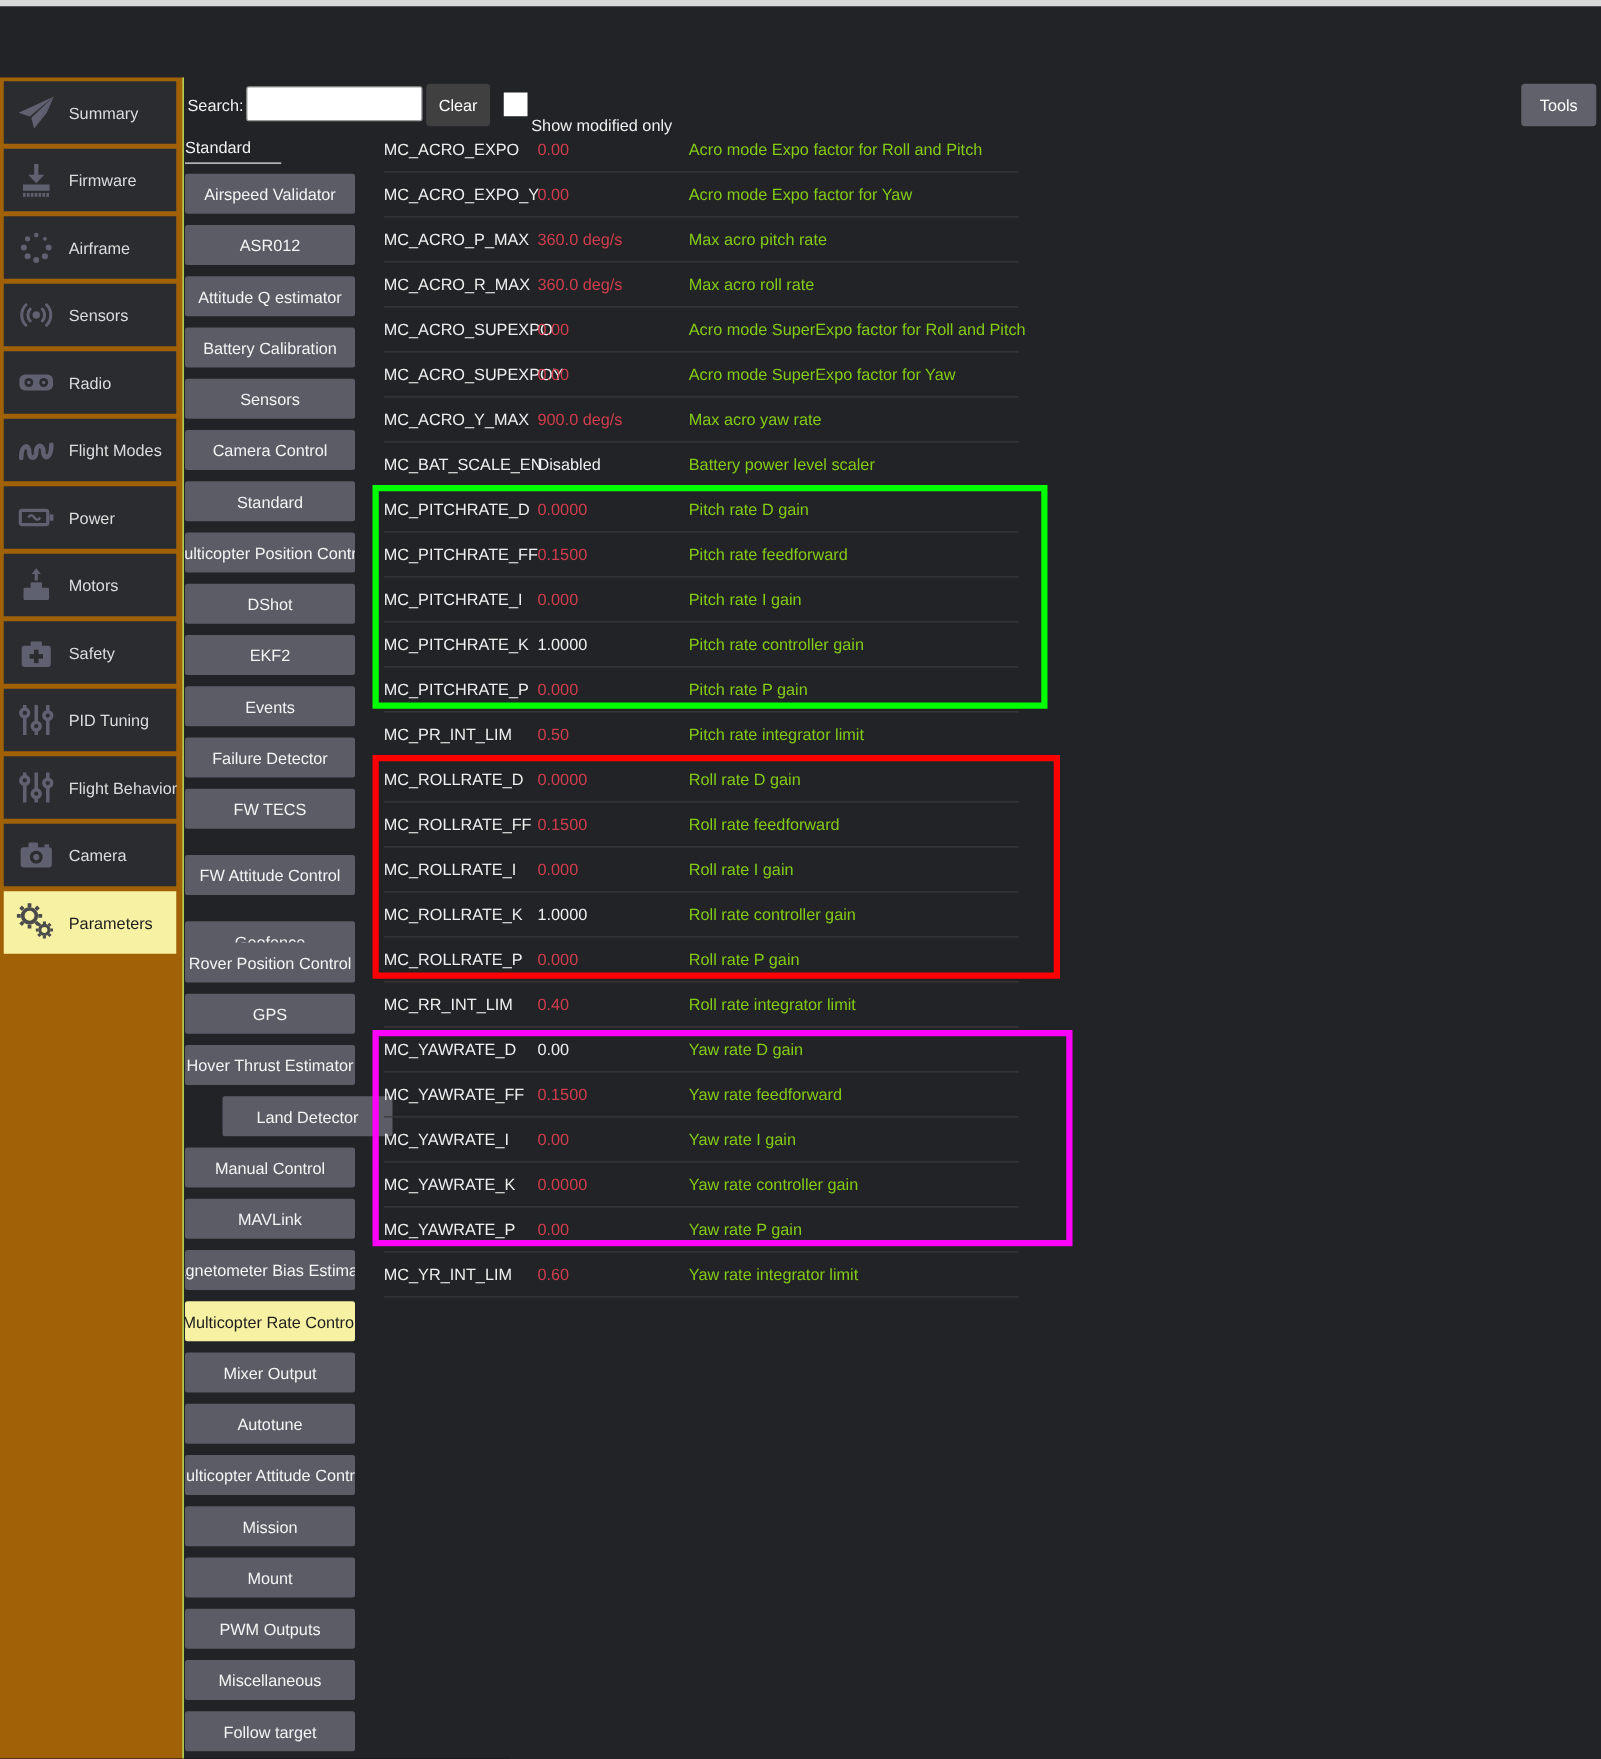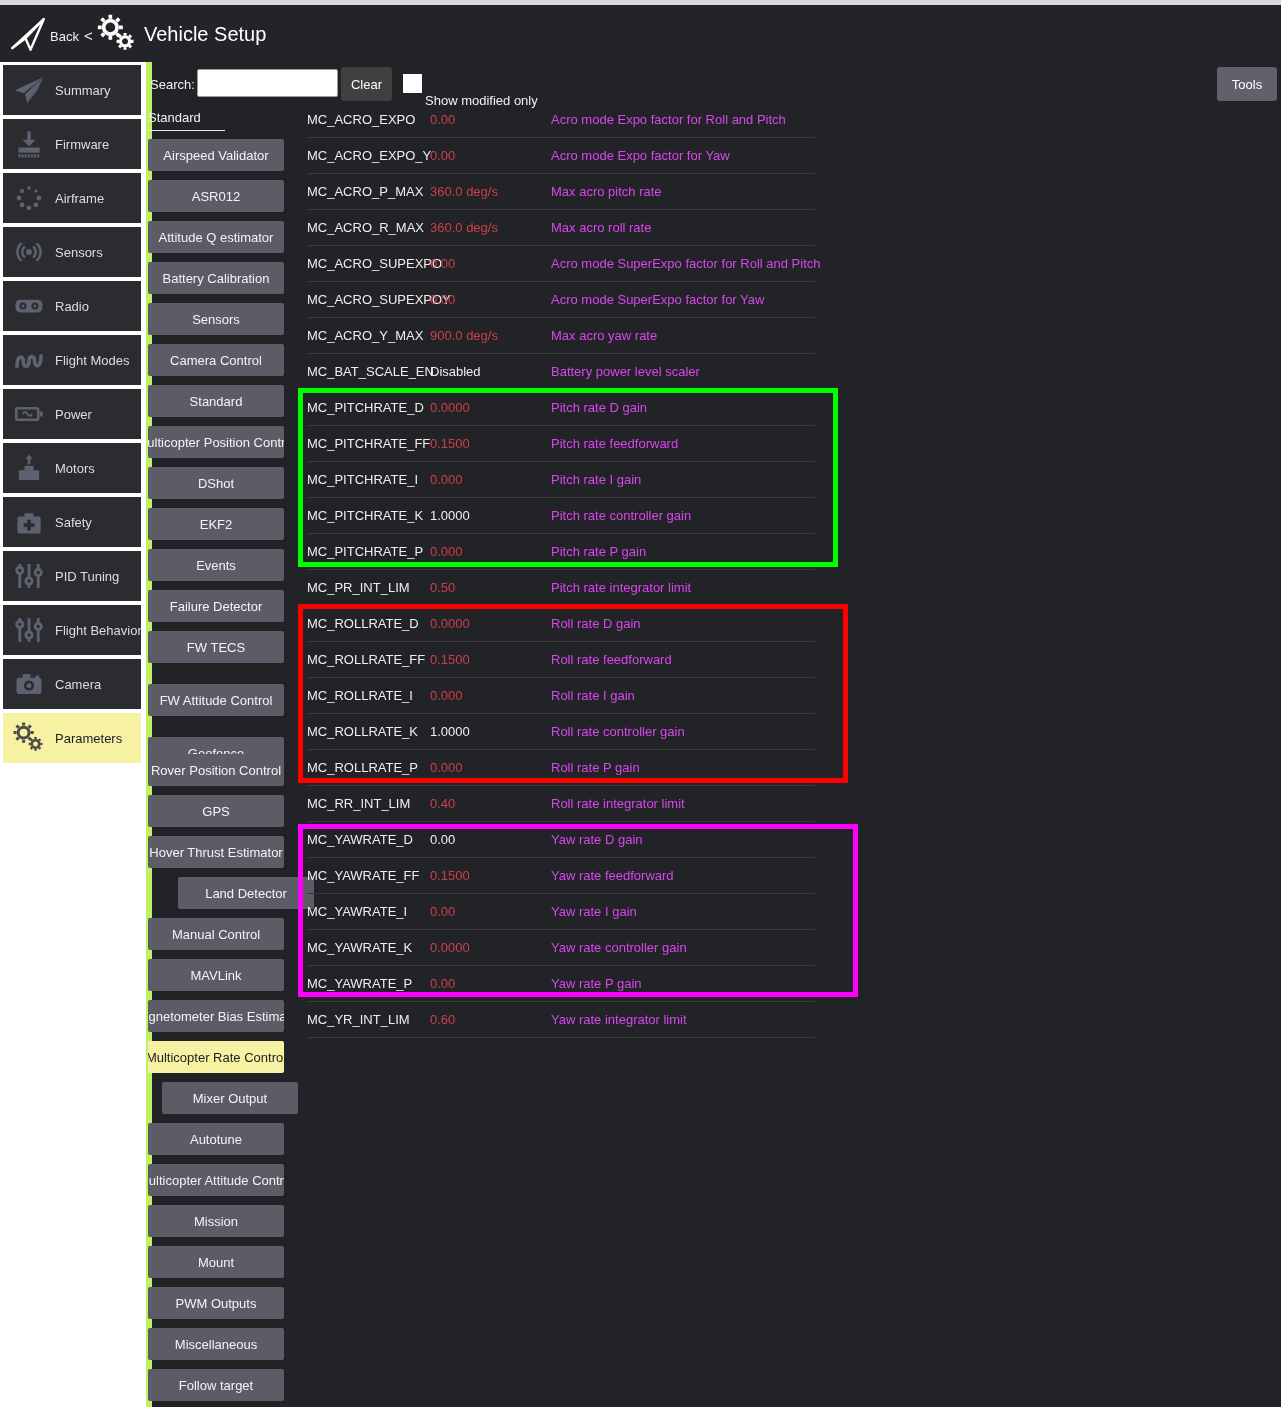--- a/index.html
+++ b/index.html
@@ -11,21 +11,21 @@
   
   #top-strip{position:absolute;left:0;top:0;width:1281px;height:5px;background:#d9d9d9;}
   
   #toolbar{position:absolute;left:0;top:5px;width:1281px;height:57px;background:#232427;}
   #qgc-logo{position:absolute;left:8px;top:8px;width:40px;height:42px;color:#ffffff;}
   #back-label{position:absolute;left:50px;top:24px;font-size:13px;color:#f0f0f0;}
   #back-chevron{position:absolute;left:84px;top:22px;font-size:15px;color:#f0f0f0;}
   #header-gears{position:absolute;left:96px;top:8px;width:42px;height:42px;color:#ffffff;}
   #page-title{position:absolute;left:144px;top:18px;font-size:20px;color:#ffffff;}
   
-  #sidebar{position:absolute;left:0;top:62px;width:146px;height:1345px;background:#ffffff;border-right:6px solid #bef264;}
+  #sidebar{position:absolute;left:0;top:62px;width:146px;height:1345px;background:#a16207;border-right:1px solid #bef264;}
   .side-item{
     position:absolute;left:3px;width:138px;height:50px;background:#2b2c30;
     display:flex;align-items:center;cursor:pointer;
   }
   .side-item .icon{width:40px;height:36px;margin-left:6px;color:#5f6170;flex:0 0 auto;display:flex;align-items:center;justify-content:center;}
   .side-item .icon svg{width:34px;height:34px;}
   .side-item .lbl{font-size:13px;color:#dddddd;margin-left:6px;white-space:nowrap;}
   .side-item.selected{background:#f7f1a3;}
   .side-item.selected .lbl{color:#1d1d1d;}
   .side-item.selected .icon{color:#4b4b4b;}
@@ -53,52 +53,30 @@
     display:flex;align-items:center;justify-content:center;font-size:13px;color:#f4f4f4;
     white-space:nowrap;overflow:hidden;cursor:pointer;
   }
   .cat-btn.selected{background:#f7f1a3;color:#1d1d1d;}
   
   .p-row{position:absolute;left:307px;width:700px;height:36px;cursor:pointer;}
   .p-row .sep{position:absolute;left:0;bottom:0;width:508px;height:1px;background:#3a3a3c;}
   .p-name{position:absolute;left:0;top:10px;font-size:13px;color:#efefef;white-space:nowrap;}
   .p-val{position:absolute;left:123px;top:10px;font-size:13px;color:#efefef;white-space:nowrap;}
   .p-val.mod{color:#cf3e4d;}
-  .p-desc{position:absolute;left:244px;top:10px;font-size:13px;color:#d946ef;white-space:nowrap;}
+  .p-desc{position:absolute;left:244px;top:10px;font-size:13px;color:#84cc16;white-space:nowrap;}
   
   .ann-box{position:absolute;border-style:solid;border-width:5px;pointer-events:none;}
 </style>
 </head>
 <body>
 
 <div id="app">
   <div id="top-strip"></div>
 
-  <div id="toolbar">
-    <div id="qgc-logo">
-      <svg viewBox="0 0 24 24" width="40" height="42" fill="none" stroke="currentColor" stroke-width="1.4" stroke-linejoin="round">
-        <path d="M2.5 20.5 L21.5 3 L13.5 21.5 L10.5 14.5 Z"></path>
-        <path d="M2.5 20.5 L10.5 14.5"></path>
-        <path d="M21.5 3 L10.5 14.5"></path>
-      </svg>
-    </div>
-    <div id="back-label">Back</div>
-    <div id="back-chevron">&lt;</div>
-    <div id="header-gears"><svg viewBox="0 0 24 24" fill="none" stroke="currentColor">
-          <g transform="translate(8.2,8.2) scale(0.62)" stroke-width="3.4">
-            <circle cx="0" cy="0" r="6.2"></circle>
-            <path d="M8 0H11.5M5.66 5.66L8.13 8.13M0 8V11.5M-5.66 5.66L-8.13 8.13M-8 0H-11.5M-5.66-5.66L-8.13-8.13M0-8V-11.5M5.66-5.66L8.13-8.13"></path>
-          </g>
-          <g transform="translate(16.6,16.2) scale(0.42)" stroke-width="4.2">
-            <circle cx="0" cy="0" r="6.2"></circle>
-            <path d="M8 0H11.5M5.66 5.66L8.13 8.13M0 8V11.5M-5.66 5.66L-8.13 8.13M-8 0H-11.5M-5.66-5.66L-8.13-8.13M0-8V-11.5M5.66-5.66L8.13-8.13"></path>
-          </g>
-        </svg></div>
-    <div id="page-title">Vehicle Setup</div>
-  </div>
 
   <div id="sidebar">
       <div class="side-item" style="top: 3px;">
         <span class="icon">
           <svg viewBox="0 0 24 24" fill="currentColor">
             <path d="M22 3 L2 12.2 l6.3 2.1 Z"></path>
             <path d="M22 3 L9.2 15 l1.6 6.2 3-4.6 Z"></path>
             <path d="M22 3 L10.8 21.2 18 12Z"></path>
           </svg>
         </span>
@@ -278,21 +256,21 @@
       <div class="cat-btn" style="top: 636px; margin-top: 48px;">FW Attitude Control</div>
       <div class="cat-btn" style="top: 737px;">Geofence</div>
       <div class="cat-btn" style="top: 754px;">Rover Position Control</div>
       <div class="cat-btn" style="top: 795px;">GPS</div>
       <div class="cat-btn" style="top: 836px;">Hover Thrust Estimator</div>
       <div class="cat-btn" style="top: 877px; margin-left: 30px;">Land Detector</div>
       <div class="cat-btn" style="top: 918px;">Manual Control</div>
       <div class="cat-btn" style="top: 959px;">MAVLink</div>
       <div class="cat-btn" style="top: 1000px;">Magnetometer Bias Estimator</div>
       <div class="cat-btn selected" style="top: 1041px;">Multicopter Rate Control</div>
-      <div class="cat-btn" style="top: 1082px; margin-left: 14px;">Mixer Output</div>
+      <div class="cat-btn" style="top: 1082px;">Mixer Output</div>
       <div class="cat-btn" style="top: 1123px;">Autotune</div>
       <div class="cat-btn" style="top: 1164px;">Multicopter Attitude Control</div>
       <div class="cat-btn" style="top: 1205px;">Mission</div>
       <div class="cat-btn" style="top: 1246px;">Mount</div>
       <div class="cat-btn" style="top: 1287px;">PWM Outputs</div>
       <div class="cat-btn" style="top: 1328px;">Miscellaneous</div>
       <div class="cat-btn" style="top: 1369px;">Follow target</div>
     </div>
 
   <div id="param-list">

